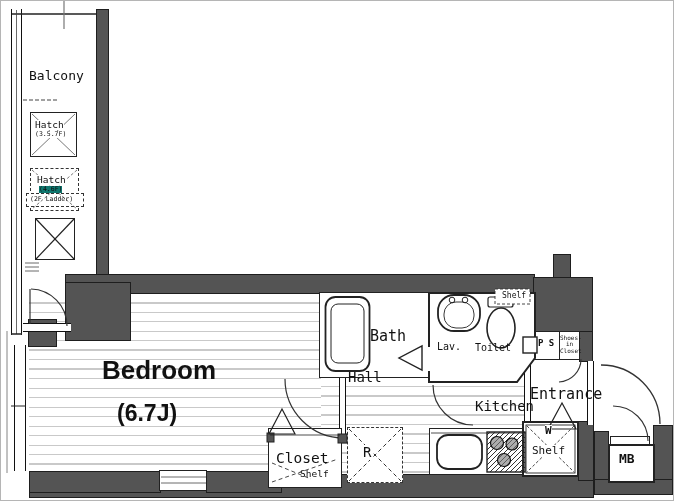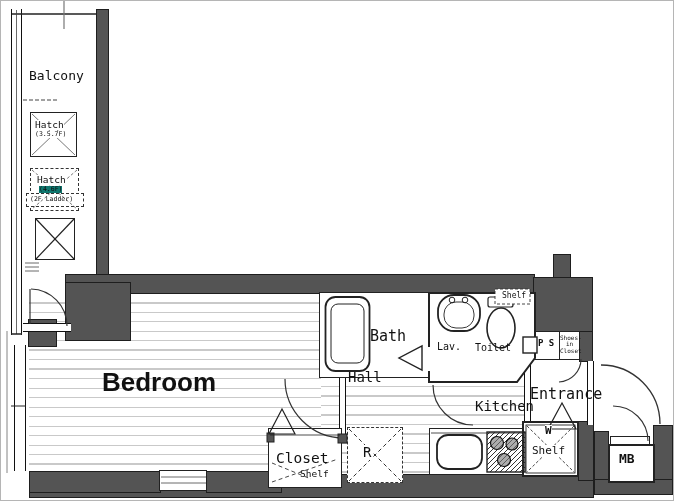--- a/index.html
+++ b/index.html
@@ -157,21 +157,22 @@
   </svg>
 
   <div class="label" style="left:28px;top:68px;font-size:13px;text-align:center;">Balcony</div>
 
   <div class="label" style="left:34px;top:119px;font-size:9.5px;background:#fff;">Hatch</div>
   <div class="label" style="left:34px;top:130px;font-size:6.5px;background:#fff;">(3.5.7F)</div>
   <div class="label" style="left:36px;top:174px;font-size:9.5px;background:#fff;">Hatch</div>
   <div class="label" style="left:38px;top:185px;font-size:6.5px;background:#0f766e;">(4.6F)</div>
   <div class="label" style="left:29px;top:195px;font-size:6.5px;">(2F Ladder)</div>
 
-  <div class="label bold-sans" style="left:101px;top:368px;font-size:26px;">Bedroom</div>
+  <div class="label bold-sans" style="left:101px;top:356px;font-size:26px;">Bedroom</div>
+  <div class="label bold-sans" style="left:116px;top:400px;font-size:23px;">(6.7J)</div>
 
   <div class="label" style="left:369px;top:328px;font-size:15px;">Bath</div>
   <div class="label" style="left:436px;top:341px;font-size:10px;">Lav.</div>
   <div class="label" style="left:474px;top:342px;font-size:10px;">Toilet</div>
   <div class="label" style="left:501px;top:291px;font-size:8px;">Shelf</div>
 
   <div class="label" style="left:537px;top:338px;font-size:9px;font-weight:bold;">P S</div>
   <div class="label" style="left:559px;top:334px;font-size:6px;text-align:center;width:19px;white-space:normal;">
     <span style="display:block;">Shoes-in</span>
     <span style="display:block;">Closet</span>

